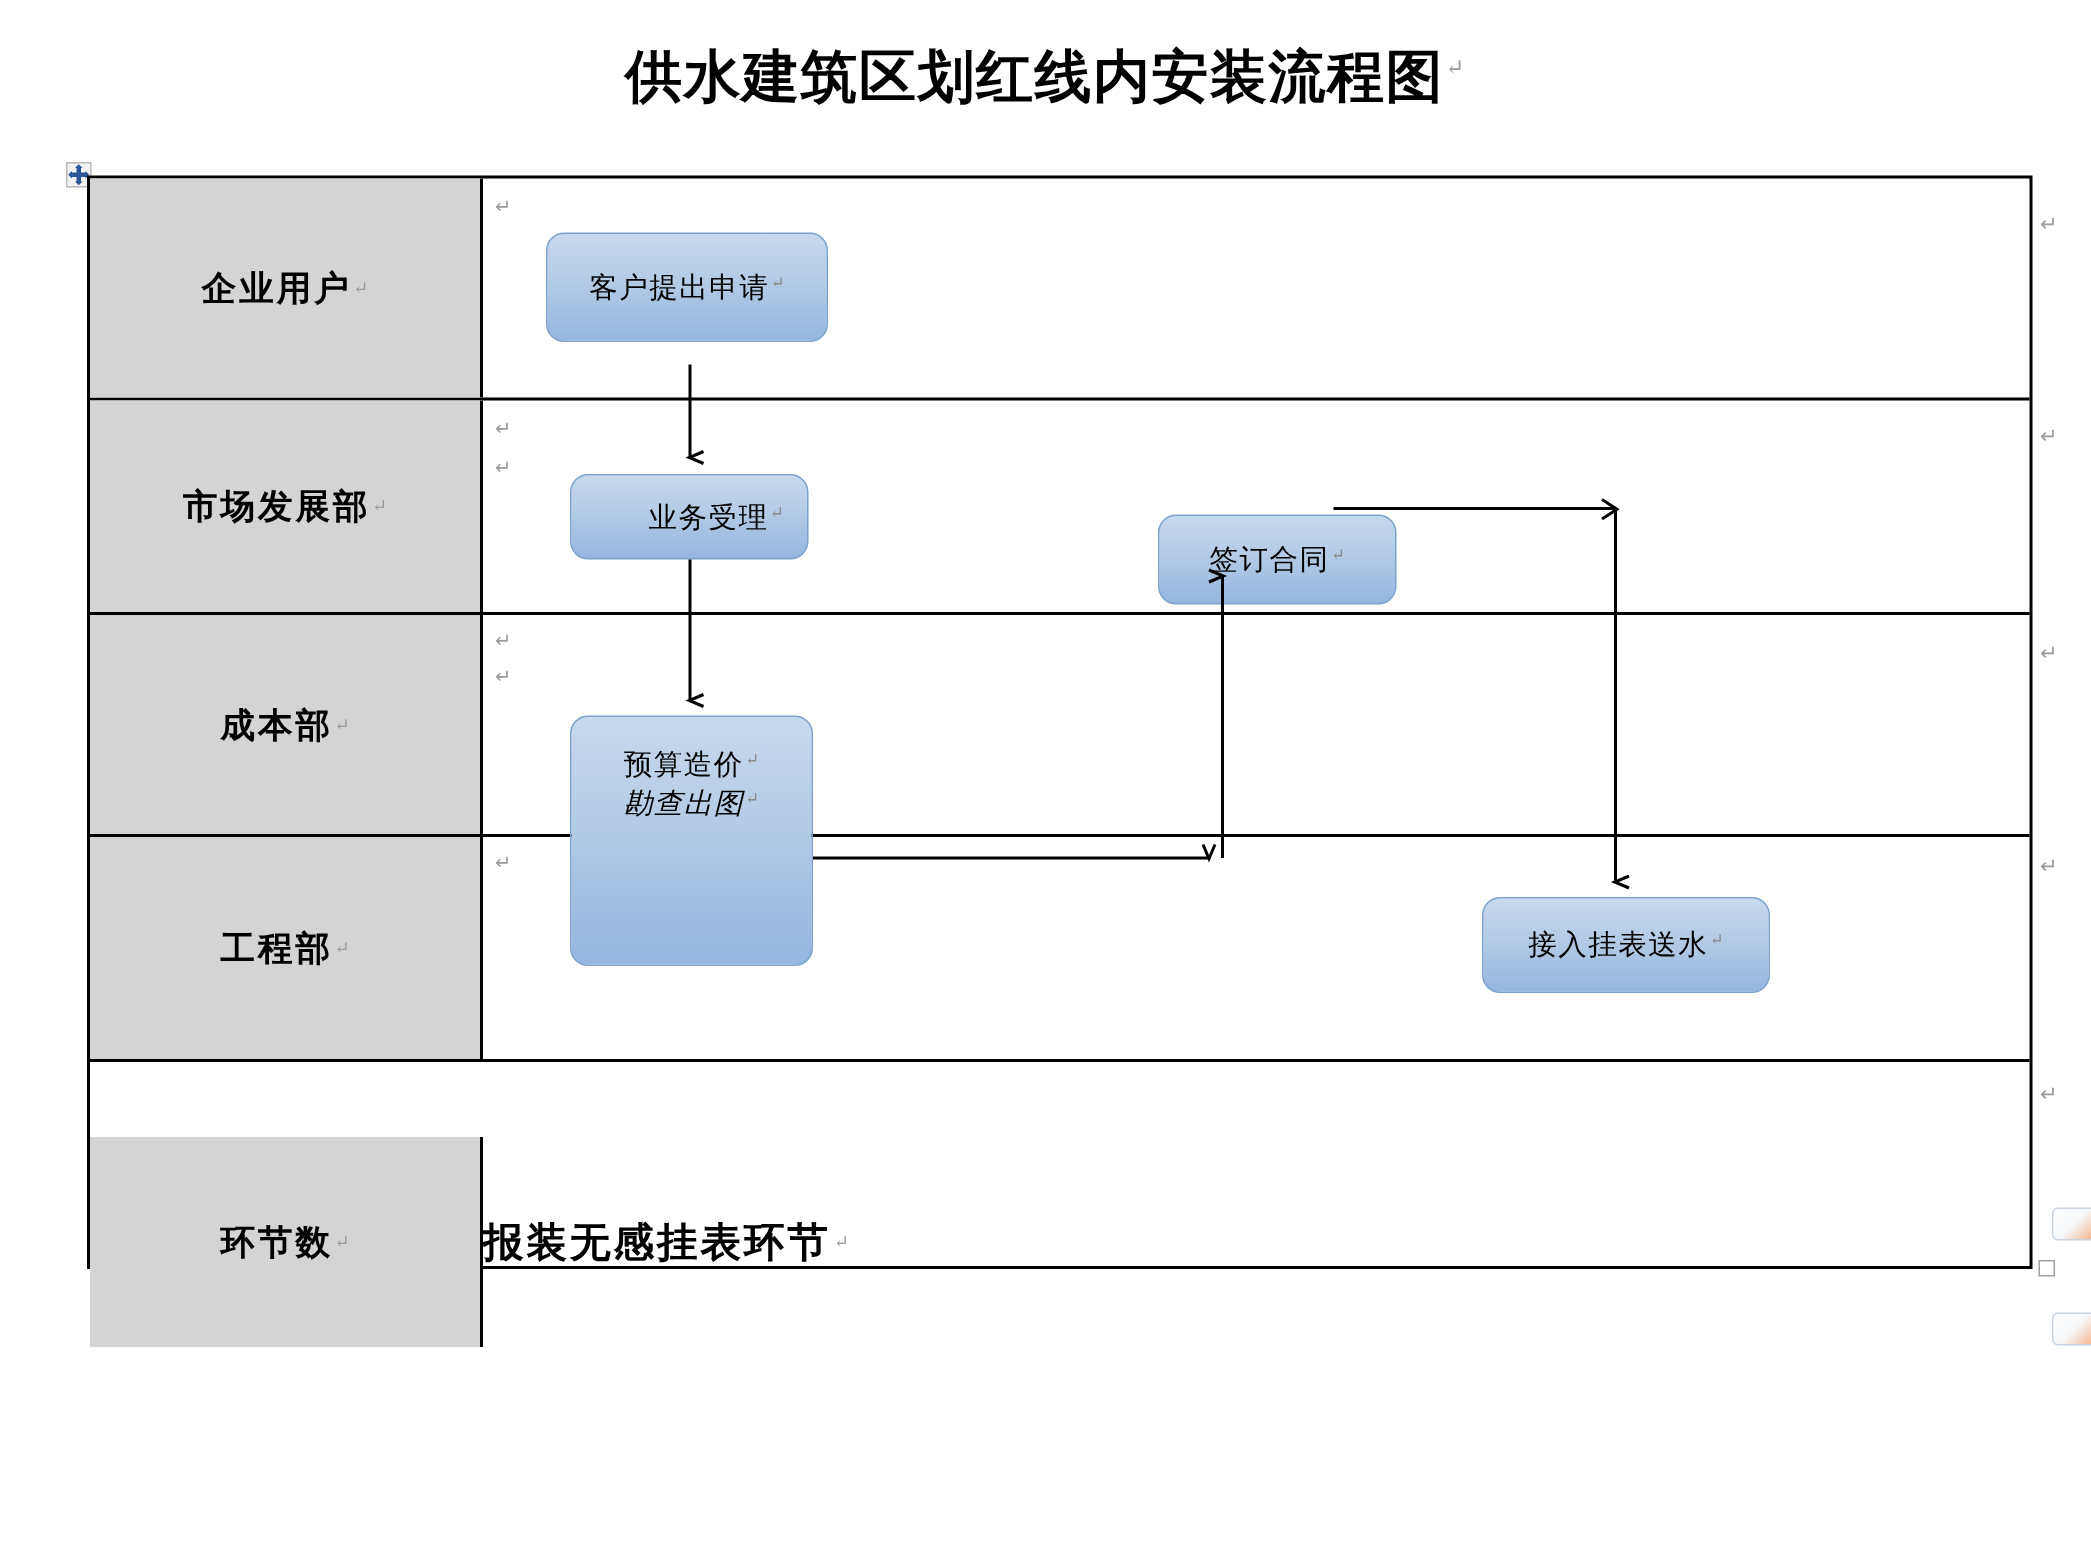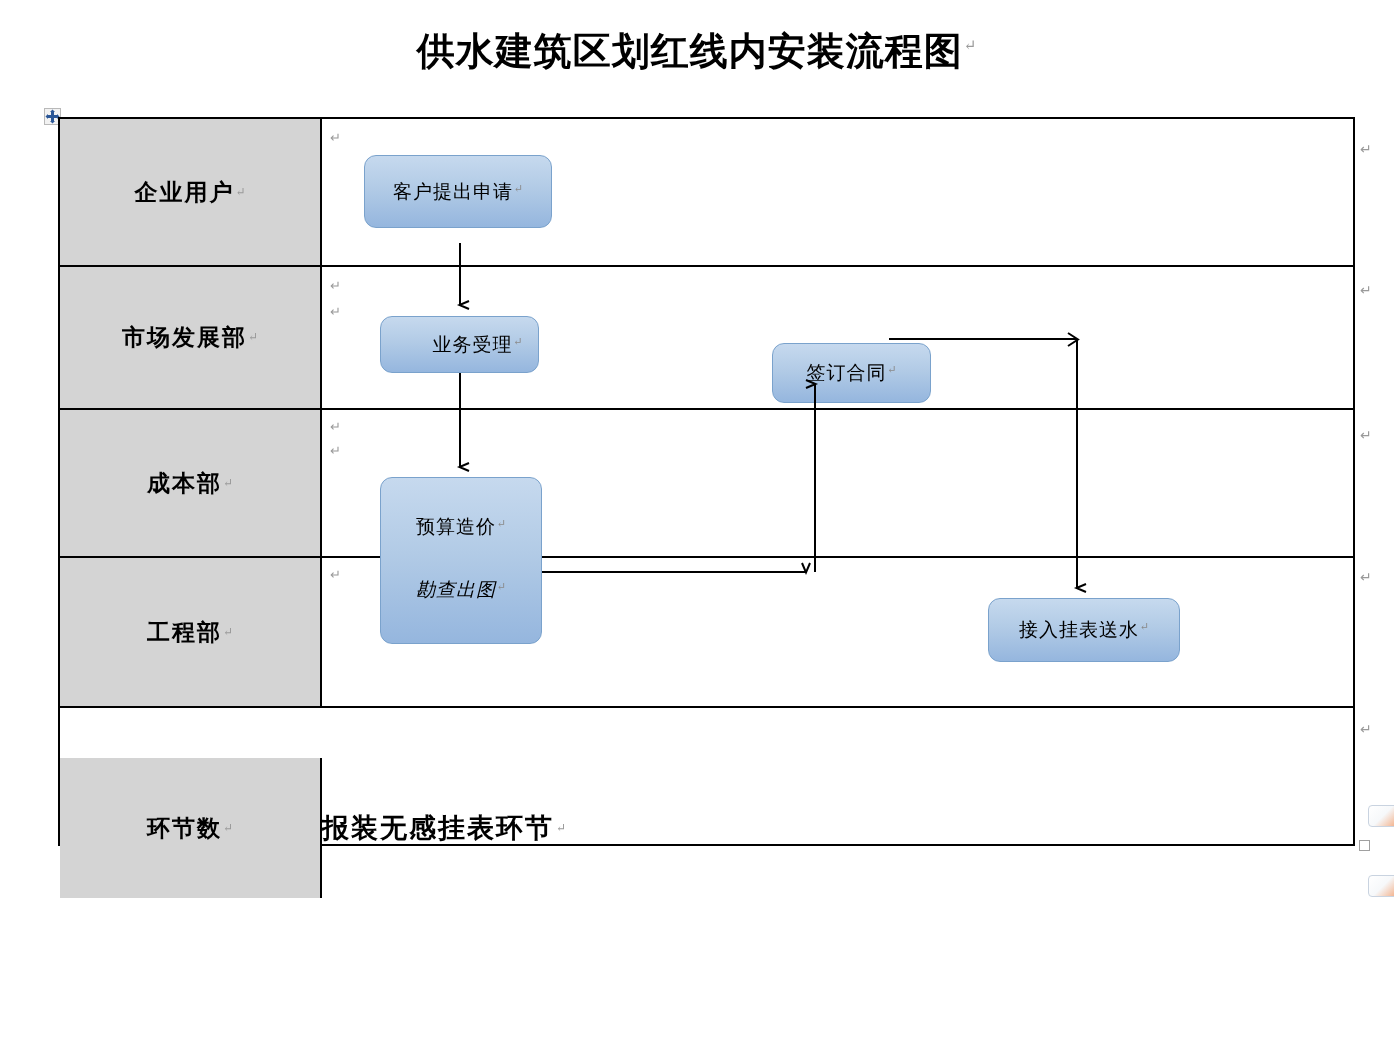--- a/index.html
+++ b/index.html
@@ -129,21 +129,21 @@
     z-index: 5;
   }
   .flow-box .line { white-space: nowrap; }
   .flow-box .pilcrow {
     font-size: 11px;
     color: #8a8a8a;
     vertical-align: 6px;
     letter-spacing: 0;
     margin-left: 1px;
   }
-  .flow-box.tall { justify-content: space-between; padding: 24px 0; }
+  .flow-box.tall { justify-content: flex-start; padding: 7px 0; }
   .flow-box.tall .line:first-child { margin-top: 12px; }
   .flow-box.tall .line:last-child { margin-bottom: 16px; font-style: italic; }
 
   
   #connectors {
     position: absolute;
     left: 0;
     top: 0;
     width: 1394px;
     height: 1038px;

